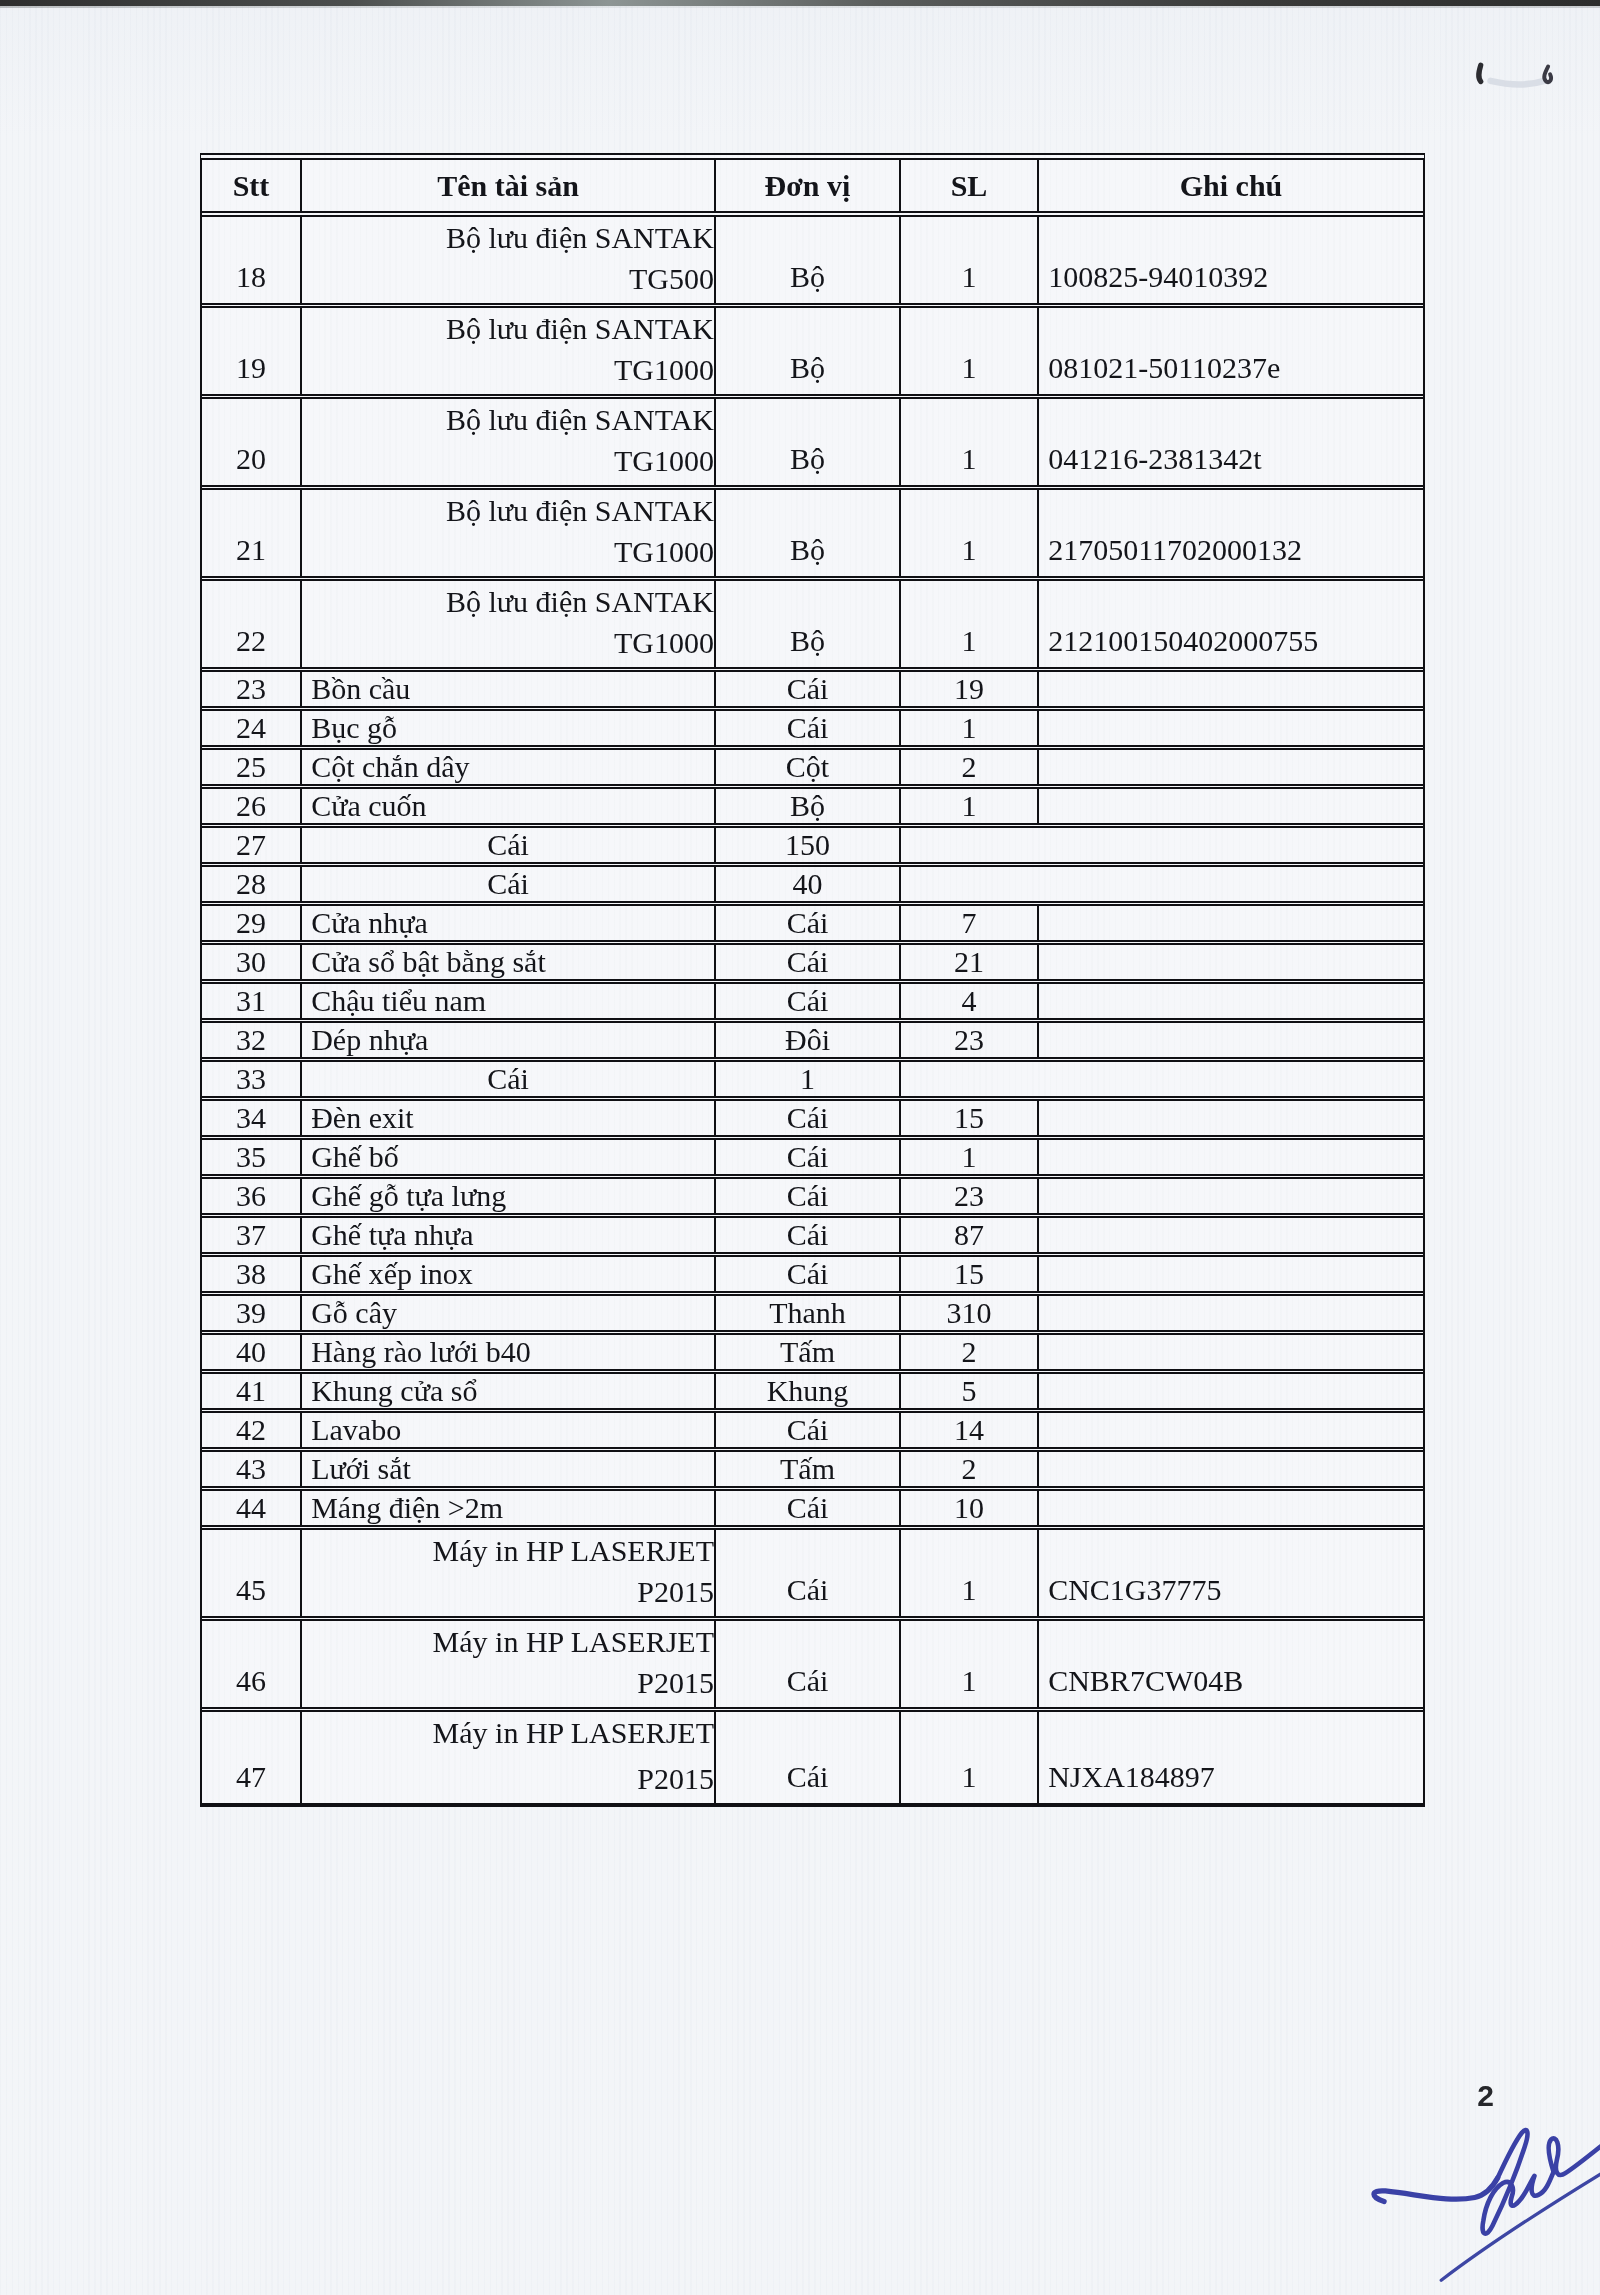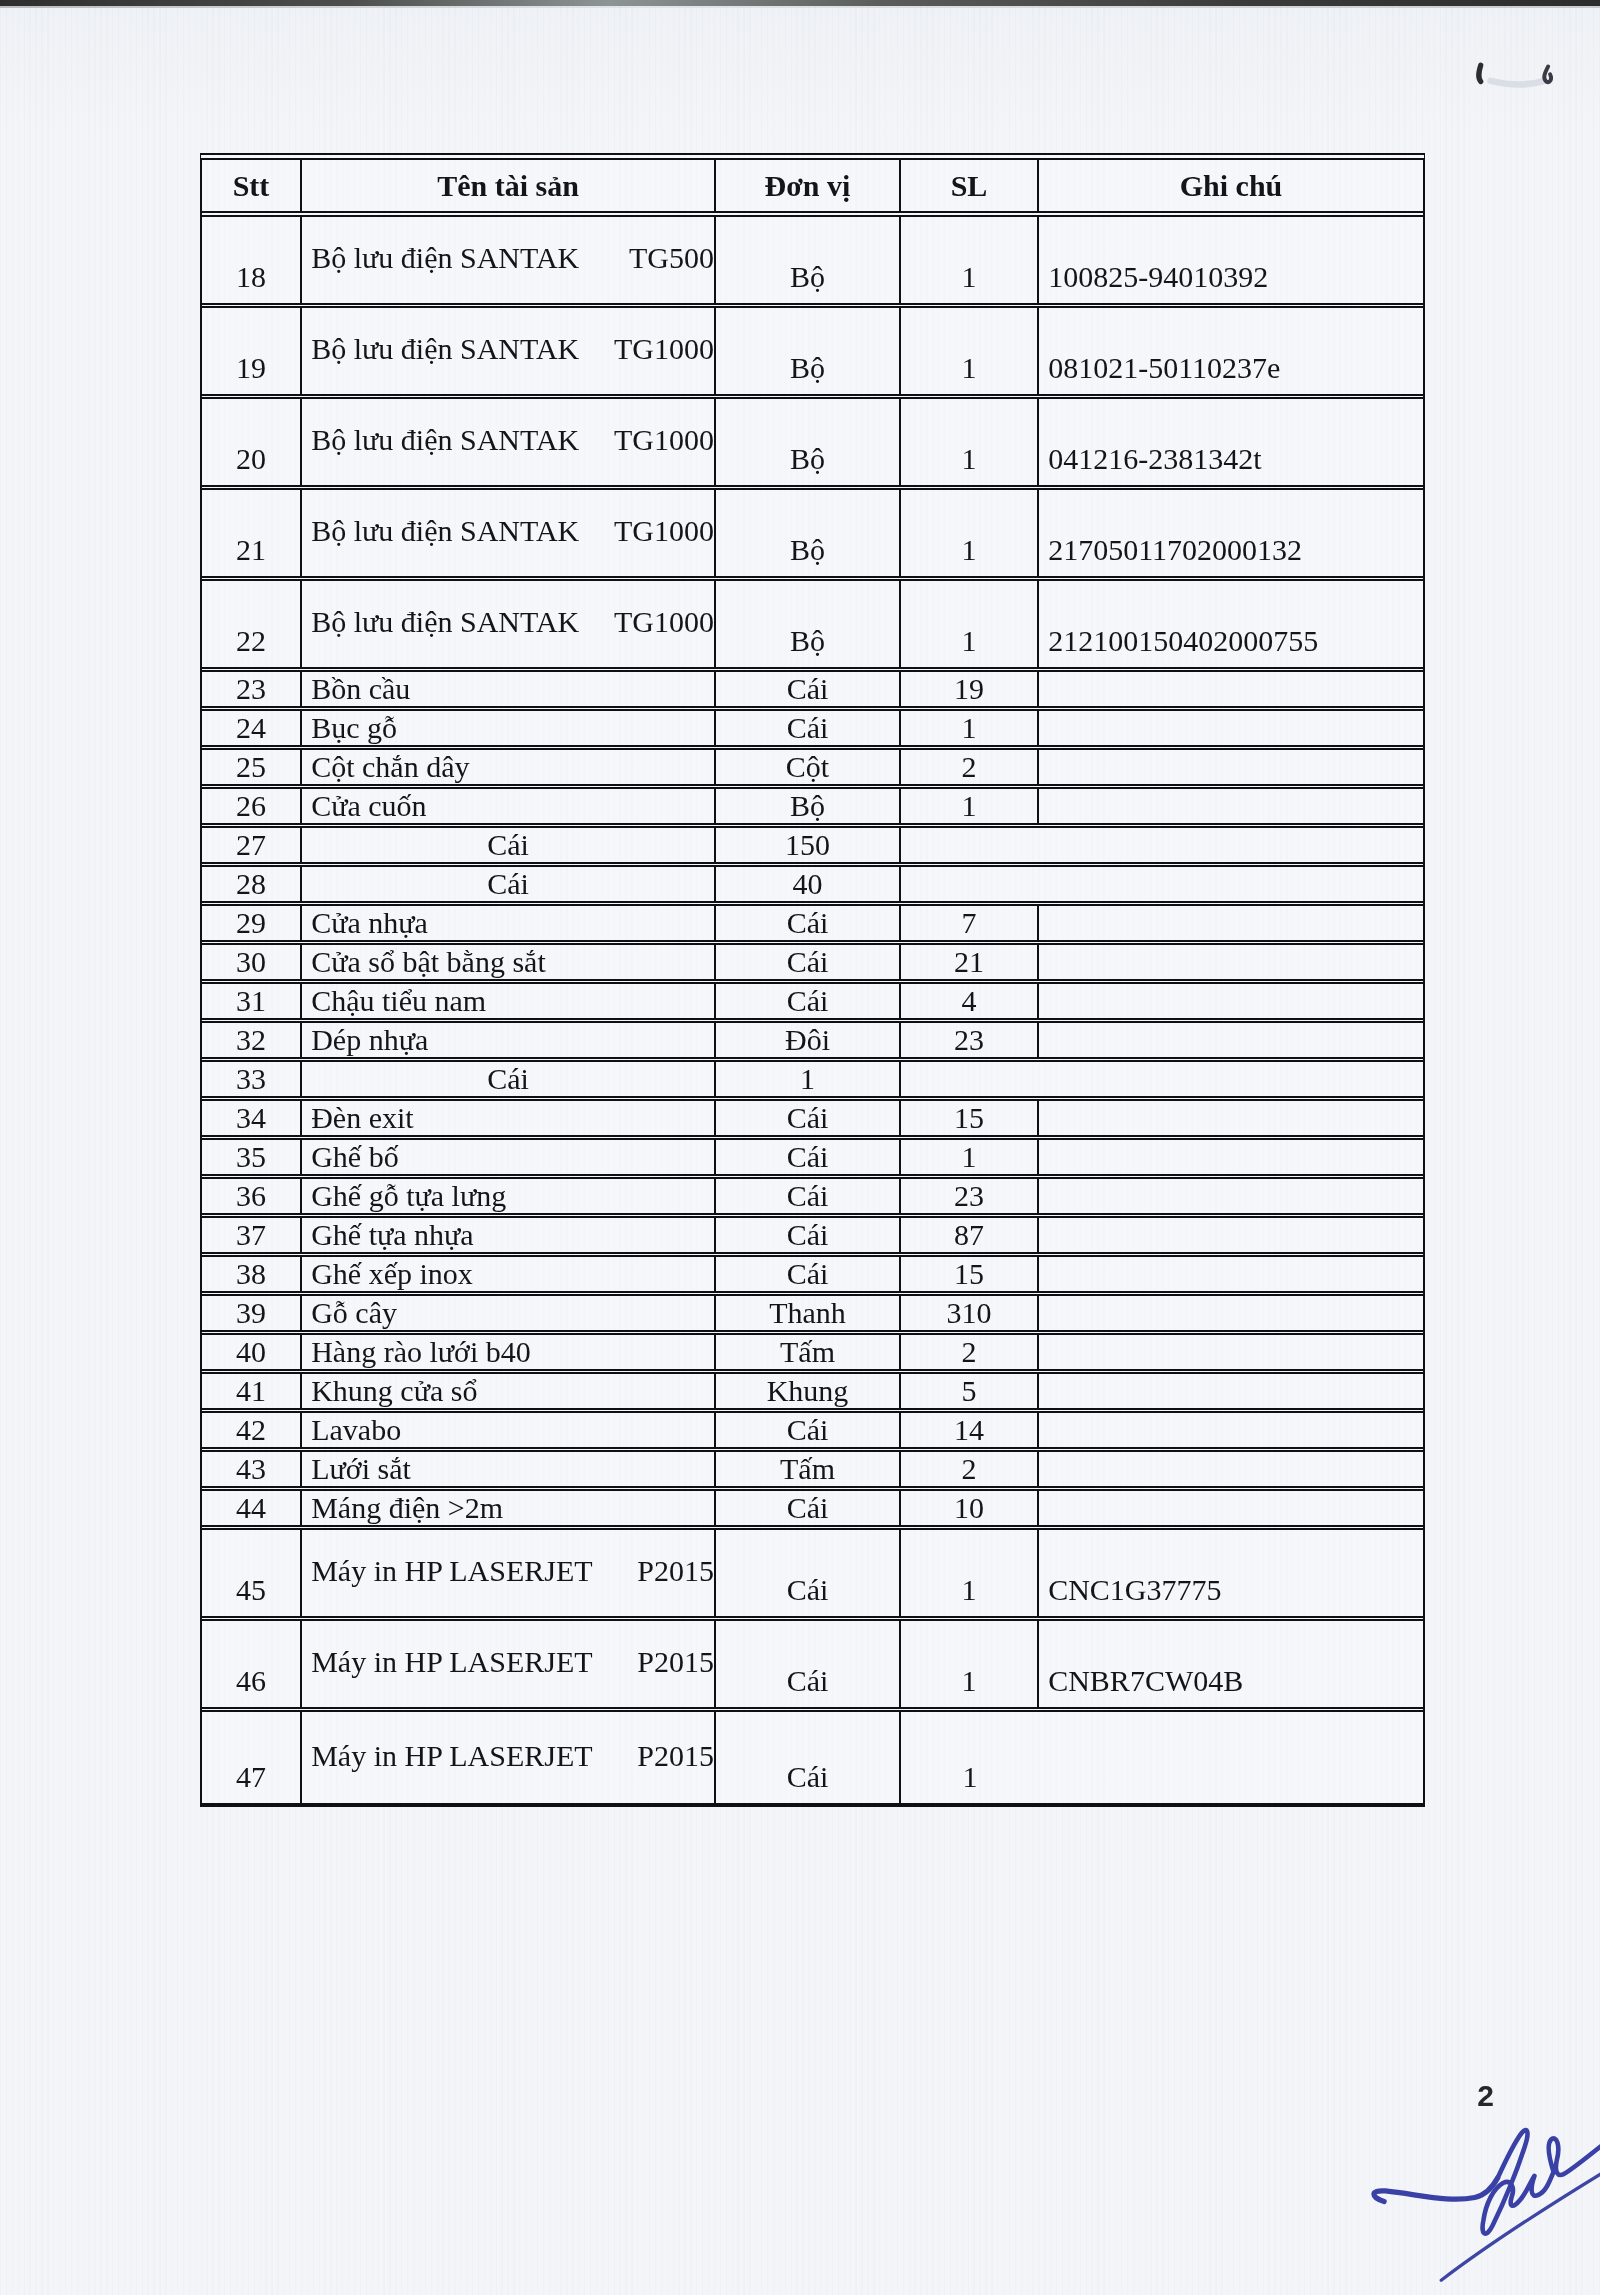--- a/index.html
+++ b/index.html
@@ -52,21 +52,21 @@
     display:flex;align-items:center;justify-content:center;
     font-size:30px;line-height:1.04;
     overflow:visible;white-space:nowrap;
   }
   .td:last-child{border-right:none;}
   .td.c-name,.td.c-note{justify-content:flex-start;padding-left:9.2px;}
   .head .td{justify-content:center;padding-left:0;}
   
   .tr.tall .td{align-items:flex-end;padding-bottom:10.5px;}
   .tr.tall .td.c-name{
-    flex-direction:row;align-items:center;justify-content:space-between;
+    flex-direction:column;align-items:flex-end;justify-content:space-between;
     padding-top:5.3px;padding-bottom:9.2px;
   }
   .name-l2:empty{display:none;}
   .tr.tall .td.c-note{align-items:flex-end;}
 
   
   .page-num{
     position:absolute;left:1466px;top:2079px;width:39px;text-align:center;
     font-family:"Liberation Sans","DejaVu Sans",sans-serif;
     font-weight:bold;font-size:30px;color:#26272b;
@@ -406,20 +406,21 @@
     </div>
 
     <div class="tr tall">
       <div class="td c-stt">47</div>
       <div class="td c-name">
         <span class="name-l1">Máy in HP  LASERJET</span>
         <span class="name-l2">P2015</span>
       </div>
       <div class="td c-unit">Cái</div>
       <div class="td c-qty">1</div>
+      <div class="td c-note">NJXA184897</div>
     </div>
   </div>
 
 <div class="page-num">2</div>
 
 <svg class="sig" viewBox="0 0 470 300" fill="none">
 
   <path d="M140 156 C120 150 118 138 142 140 C196 146 240 158 278 150 C296 146 306 133 313 120" stroke="#3a41a6" stroke-width="8" stroke-linecap="round"></path>
 
   <path d="M313 120 C325 94 342 61 350 51 C358 42 362 50 354 73 C341 113 322 158 305 193

